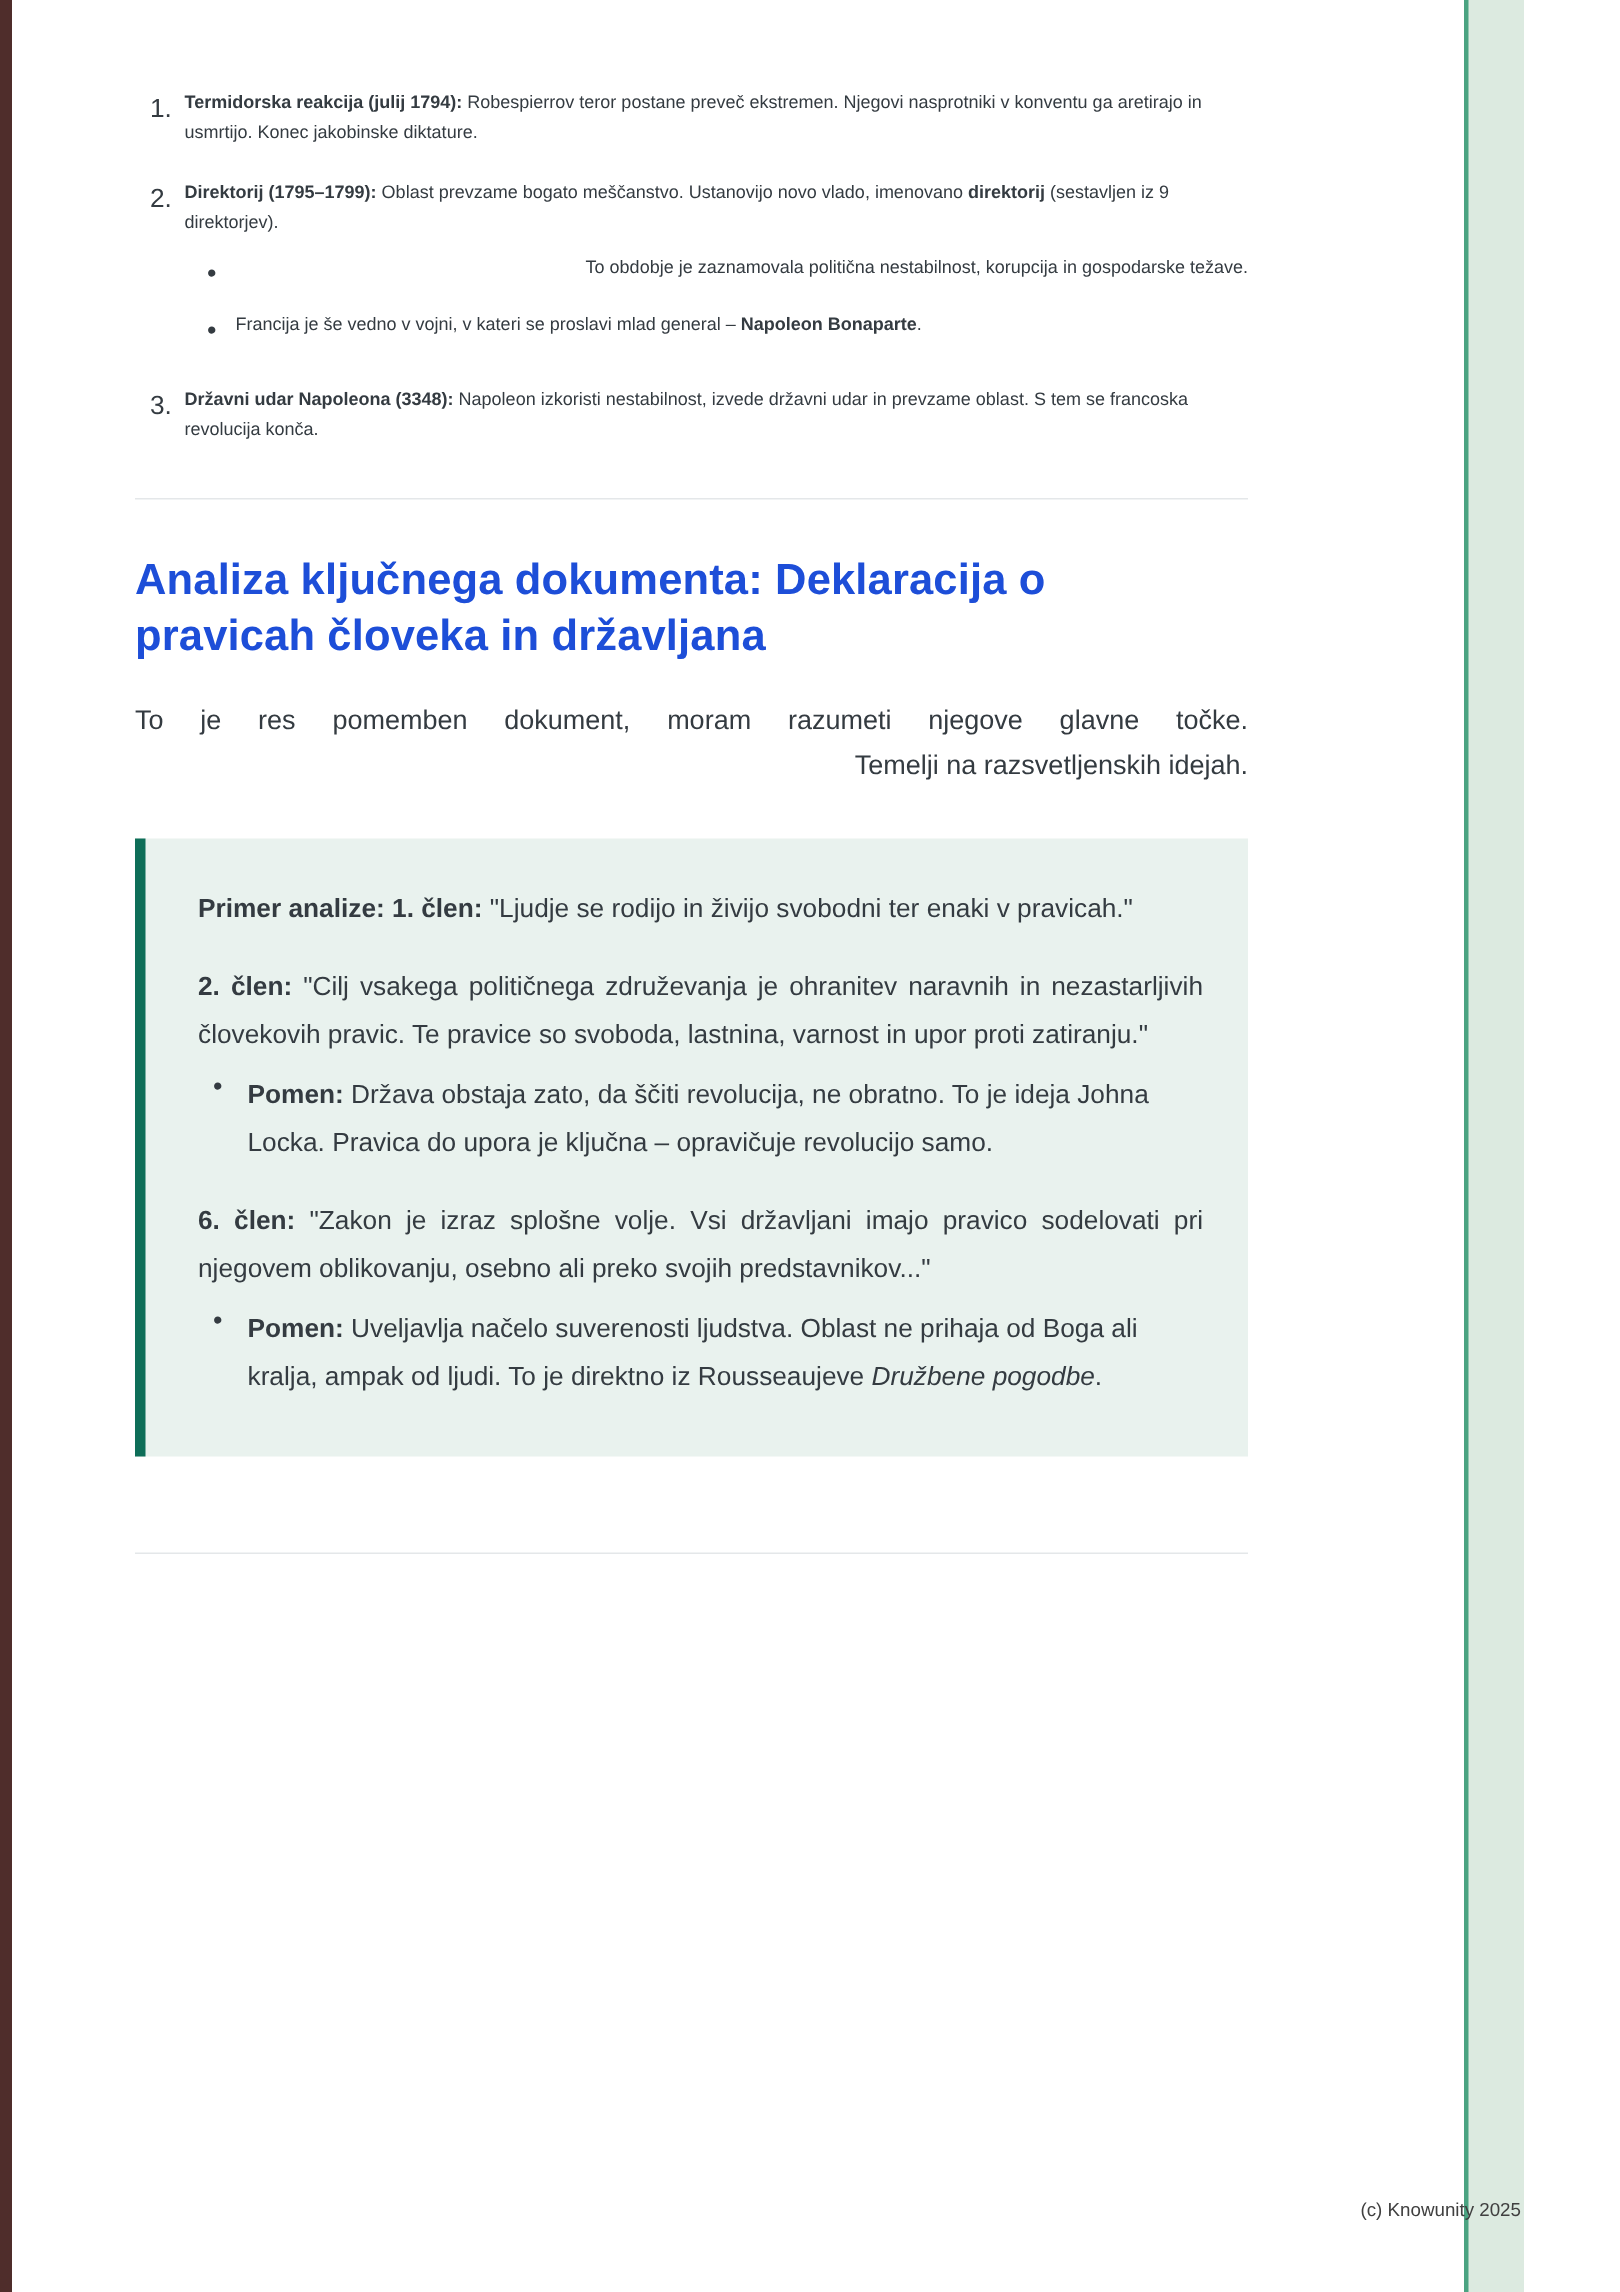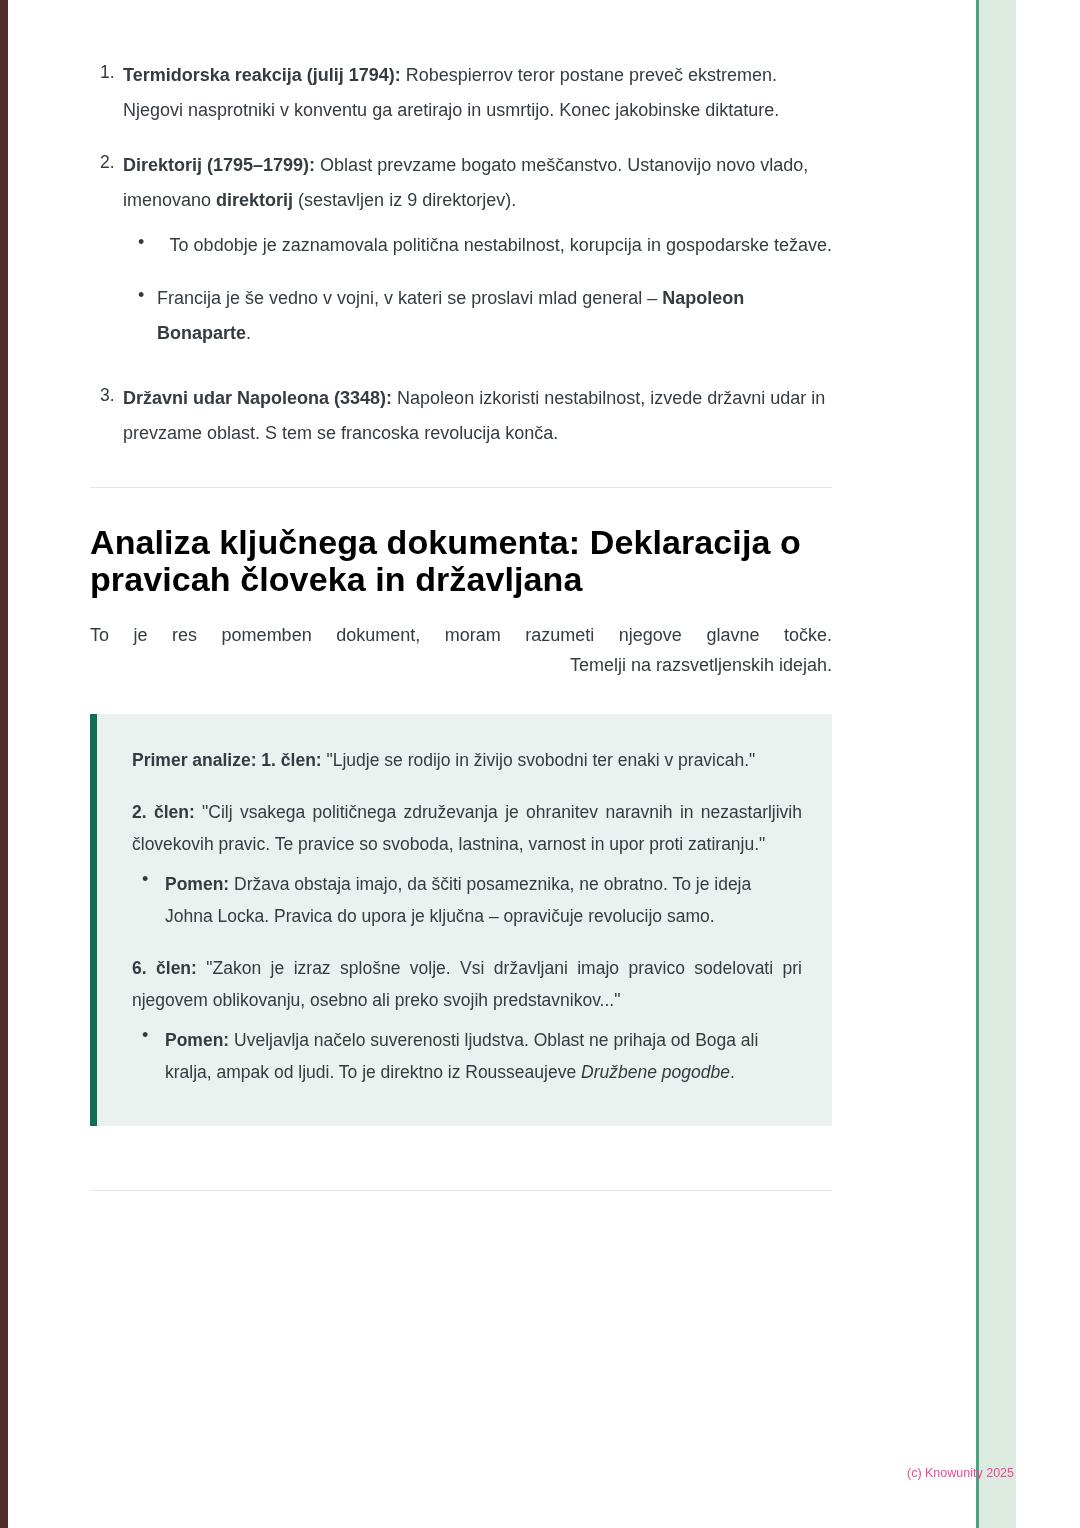--- a/index.html
+++ b/index.html
@@ -17,34 +17,34 @@
     position:absolute; left:976px; top:0; width:40px; height:100%;
     background:#dceae0; border-left:3px solid #4aa381; z-index:0;
   }
   .content { position:absolute; left:90px; top:44px; width:742px; z-index:2; }
 
   
   .nlist { list-style:none; margin-top:14px; }
   .nitem { display:flex; margin-bottom:20px; font-size:17.5px; line-height:29px; }
   .num { flex:0 0 23px; margin-left:10px; font-weight:400; }
   .nbody { flex:1; min-width:0; }
-  .ntext { font-size:18px; line-height:35px; }
+  .ntext { font-size:12px; line-height:20px; }
   .ntext b { font-weight:700; }
   .sub { list-style:none; margin-top:8px; margin-bottom:10px; }
   .sitem { position:relative; padding-left:34px; margin-top:18px; }
   .sitem:first-child { margin-top:10px;text-align:right; }
   .sitem::before { content:"\2022"; position:absolute; left:15px; top:0; font-size:18px; color:#343b41; }
 
   .divider { height:1px; width:742px; background:#e4e7e9; margin-top:36px; }
   .divider.bottom { margin-top:64px; }
 
   .heading {
     margin-top:36px; max-width:722px;
-    font-size:34px; line-height:37px; font-weight:700;
-    color:#000000; letter-spacing:0.1px;
+    font-size:29px; line-height:37px; font-weight:700;
+    color:#1d4ed8; letter-spacing:0.1px;
   }
 
   .intro { margin-top:22px; font-size:18px; line-height:30px; }
   .intro .jline { display:block; text-align:justify; text-align-last:justify; }
   .intro .line { display:block;text-align:right; }
 
   .callout {
     display:block; margin-top:34px; width:742px;
     background:#e9f2ee; border-left:7px solid #0e6e58;
     padding:30px 30px 38px 35px;
@@ -53,21 +53,21 @@
   .cp.gap { margin-top:20px; }
   .cp.just { text-align:justify; }
   .cbullet { position:relative; padding-left:33px; margin-top:8px; }
   .cbullet::before { content:"\2022"; position:absolute; left:10px; top:1px; font-size:18px; color:#343b41; }
   .cbullet .cp { line-height:32px; }
   b { font-weight:700; }
   i { }
 
   .footer {
     position:absolute; top:1466px; right:66px; z-index:3;
-    font-size:12.5px; color:#ec4899;
+    font-size:12.5px; color:#404040;
   }
 </style>
 </head>
 <body>
 
 <div class="page">
   <div class="left-strip"></div>
   <div class="right-stripe"></div>
 
   <main class="content">
@@ -112,21 +112,21 @@
       <span class="line">Temelji na razsvetljenskih idejah.</span>
     </p>
 
     <aside class="callout">
       <p class="cp"><b>Primer analize: 1. člen:</b><span> "Ljudje se rodijo in živijo svobodni ter enaki v pravicah."</span></p>
 
 
       <p class="cp gap just"><b>2. člen:</b><span> "Cilj vsakega političnega združevanja je ohranitev naravnih in nezastarljivih človekovih pravic. Te pravice so svoboda, lastnina, varnost in upor proti zatiranju."</span></p>
 
       <div class="cbullet">
-        <p class="cp"><b>Pomen:</b><span> Država obstaja imajo, da ščiti posameznika, ne obratno. To je ideja Johna Locka. Pravica do upora je ključna – opravičuje revolucijo samo.</span></p>
+        <p class="cp"><b>Pomen:</b><span> Država obstaja zato, da ščiti revolucija, ne obratno. To je ideja Johna Locka. Pravica do upora je ključna – opravičuje revolucijo samo.</span></p>
       </div>
 
       <p class="cp gap just"><b>6. člen:</b><span> "Zakon je izraz splošne volje. Vsi državljani imajo pravico sodelovati pri njegovem oblikovanju, osebno ali preko svojih predstavnikov..."</span></p>
 
       <div class="cbullet">
         <p class="cp"><b>Pomen:</b><span> Uveljavlja načelo suverenosti ljudstva. Oblast ne prihaja od Boga ali kralja, ampak od ljudi. To je direktno iz Rousseaujeve </span><i>Družbene pogodbe</i><span>.</span></p>
       </div>
     </aside>
 
     <div class="divider bottom"></div>

